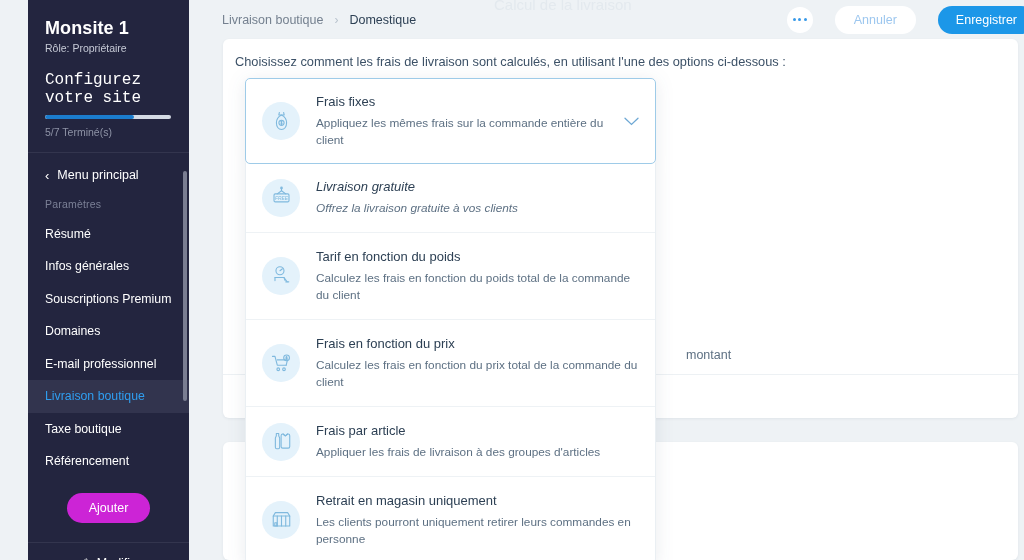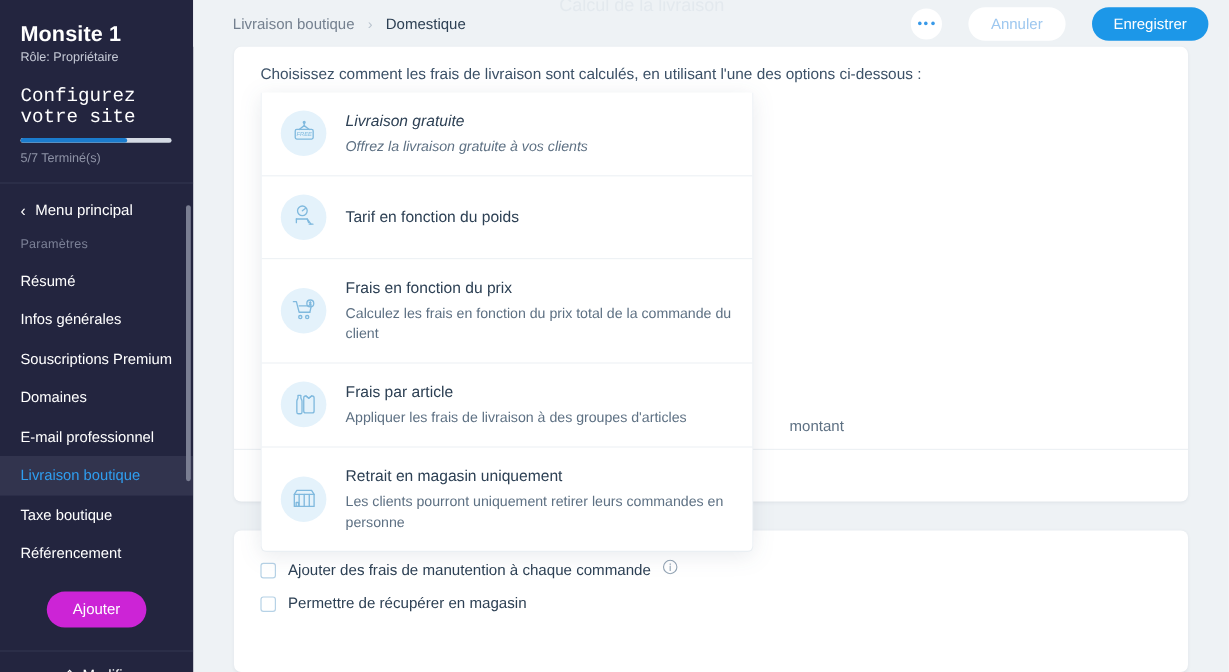--- a/index.html
+++ b/index.html
@@ -4,21 +4,21 @@
 <title>Livraison boutique — Domestique</title>
 <style>
   * { margin:0; padding:0; box-sizing:border-box; }
   html,body { width:1024px; height:560px; overflow:hidden; }
   body {
     font-family: "Liberation Sans", sans-serif;
     background:#eef2f5;
     color:#2d4054;
     -webkit-font-smoothing:antialiased;
   }
-  .app { position:relative; width:952px; height:560px; }
+  .app { position:relative; width:952px; height:560px;margin-left:28px; }
 
   
   .sidebar {
     position:absolute; left:0; top:0; width:161px; height:560px;
     background:#23253f; overflow:hidden;
   }
   .sb-head { padding:18px 17px 0 17px; }
   .sb-title { font-size:18px; font-weight:bold; color:#ffffff; letter-spacing:.1px; }
   .sb-role { font-size:10.5px; color:#c6cad6; margin-top:3px; }
   .sb-setup { font-size:16px; color:#ffffff; margin-top:17px;font-family:Liberation Mono, monospace; }
@@ -103,21 +103,21 @@
   .main { position:absolute; left:161px; top:39px; width:863px; height:521px; }
 
   .card {
     position:absolute; left:34px; background:#fff; border-radius:6px;
     box-shadow:0 1px 3px rgba(40,60,90,.07);
   }
   .card-a { top:0; width:795px; height:379px; }
   .card-b { top:403px; width:795px; height:118px; }
 
   .intro {
-    padding:15px 22px 0 22px; font-size:12.8px; color:#3c5167;
+    padding:15px 22px 0 12px; font-size:12.8px; color:#3c5167;
   }
 
   .ghost-montant {
     position:absolute; left:463px; top:309px; font-size:12.5px;
     color:#5d7083; white-space:nowrap; pointer-events:none;
   }
   .ghost-rule {
     position:absolute; left:0; top:335px; width:795px;
     height:1px; background:#edf1f4;
   }
@@ -252,20 +252,39 @@
               </svg></span>
           </div>
           <div class="chk-row">
             <span class="chk-box"></span>
             <span class="chk-lbl">Permettre de récupérer en magasin</span>
           </div>
         </div>
     </section>
 
     <div class="dd">
+      <div class="dd-selected">
+        <span class="ic-wrap" id="selIcon">
+            <svg width="23" height="23" viewBox="0 0 24 24" fill="none" stroke="#7fb9de" stroke-width="1.15" stroke-linecap="round" stroke-linejoin="round">
+              <path d="M9.2 5.2h5.6M9.8 2.6l-.6 2.6M14.2 2.6l.6 2.6"></path>
+              <path d="M12 5.2c-3.2 1.6-5.3 4.6-5.3 8.2 0 4.3 2.4 7 5.3 7s5.3-2.7 5.3-7c0-3.6-2.1-6.6-5.3-8.2z"></path>
+              <circle cx="12" cy="13.4" r="2.7"></circle>
+              <path d="M12 11.4v4M11.1 12.2h1.6M11.3 14.4h1.5"></path>
+            </svg>
+          </span>
+        <span class="dd-txt">
+          <span class="dd-t" style="display:block">Frais fixes</span>
+          <span class="dd-d" style="display:block">Appliquez les mêmes frais sur la commande entière du client</span>
+        </span>
+        <span class="chev-dn">
+          <svg width="15" height="9" viewBox="0 0 15 9">
+              <path d="M1 1.2 L7.5 7.4 L14 1.2" fill="none" stroke="#6ea8d4" stroke-width="1.3" stroke-linecap="round"></path>
+            </svg>
+        </span>
+      </div>
       <div class="dd-list" id="ddList">
           <div class="dd-opt">
             <span class="ic-wrap">
               <svg width="23" height="23" viewBox="0 0 24 24" fill="none" stroke="#7fb9de" stroke-width="1.15" stroke-linecap="round" stroke-linejoin="round">
                 <path d="M12 2.4v2.4"></path>
                 <circle cx="12" cy="2" r="0.8"></circle>
                 <rect x="4.2" y="8.2" width="15.6" height="8.4" rx="1.3"></rect>
                 <path d="M7.6 8.2 12 4.9l4.4 3.3"></path>
                 <text x="12" y="14.2" font-size="5.1" fill="#7fb9de" stroke="none" text-anchor="middle" font-family="Liberation Sans">FREE</text>
               </svg>
@@ -280,20 +299,21 @@
               <svg width="23" height="23" viewBox="0 0 24 24" fill="none" stroke="#7fb9de" stroke-width="1.15" stroke-linecap="round" stroke-linejoin="round">
                 <circle cx="10.4" cy="7" r="4.2"></circle>
                 <path d="M10.4 7 13 5"></path>
                 <path d="M5.2 14.1h9.4l3.3 4.4"></path>
                 <path d="M5.2 14.1v3.2M14.6 14.1l1.2 3.1"></path>
                 <path d="M16.4 18.6h3.2"></path>
               </svg>
             </span>
             <span class="dd-txt">
               <span class="dd-t" style="display:block">Tarif en fonction du poids</span>
+              <span class="dd-d" style="display:block">Calculez les frais en fonction du poids total de la commande du client</span>
             </span>
           </div>
           <div class="dd-opt">
             <span class="ic-wrap">
               <svg width="23" height="23" viewBox="0 0 24 24" fill="none" stroke="#7fb9de" stroke-width="1.15" stroke-linecap="round" stroke-linejoin="round">
                 <path d="M2.6 4.6h2.6l2.4 9.2h9.2"></path>
                 <path d="M7.6 8.2h10.6l-1.3 5.6"></path>
                 <circle cx="8.6" cy="18" r="1.4"></circle>
                 <circle cx="14.6" cy="18" r="1.4"></circle>
                 <circle cx="17.3" cy="6.1" r="3"></circle>

